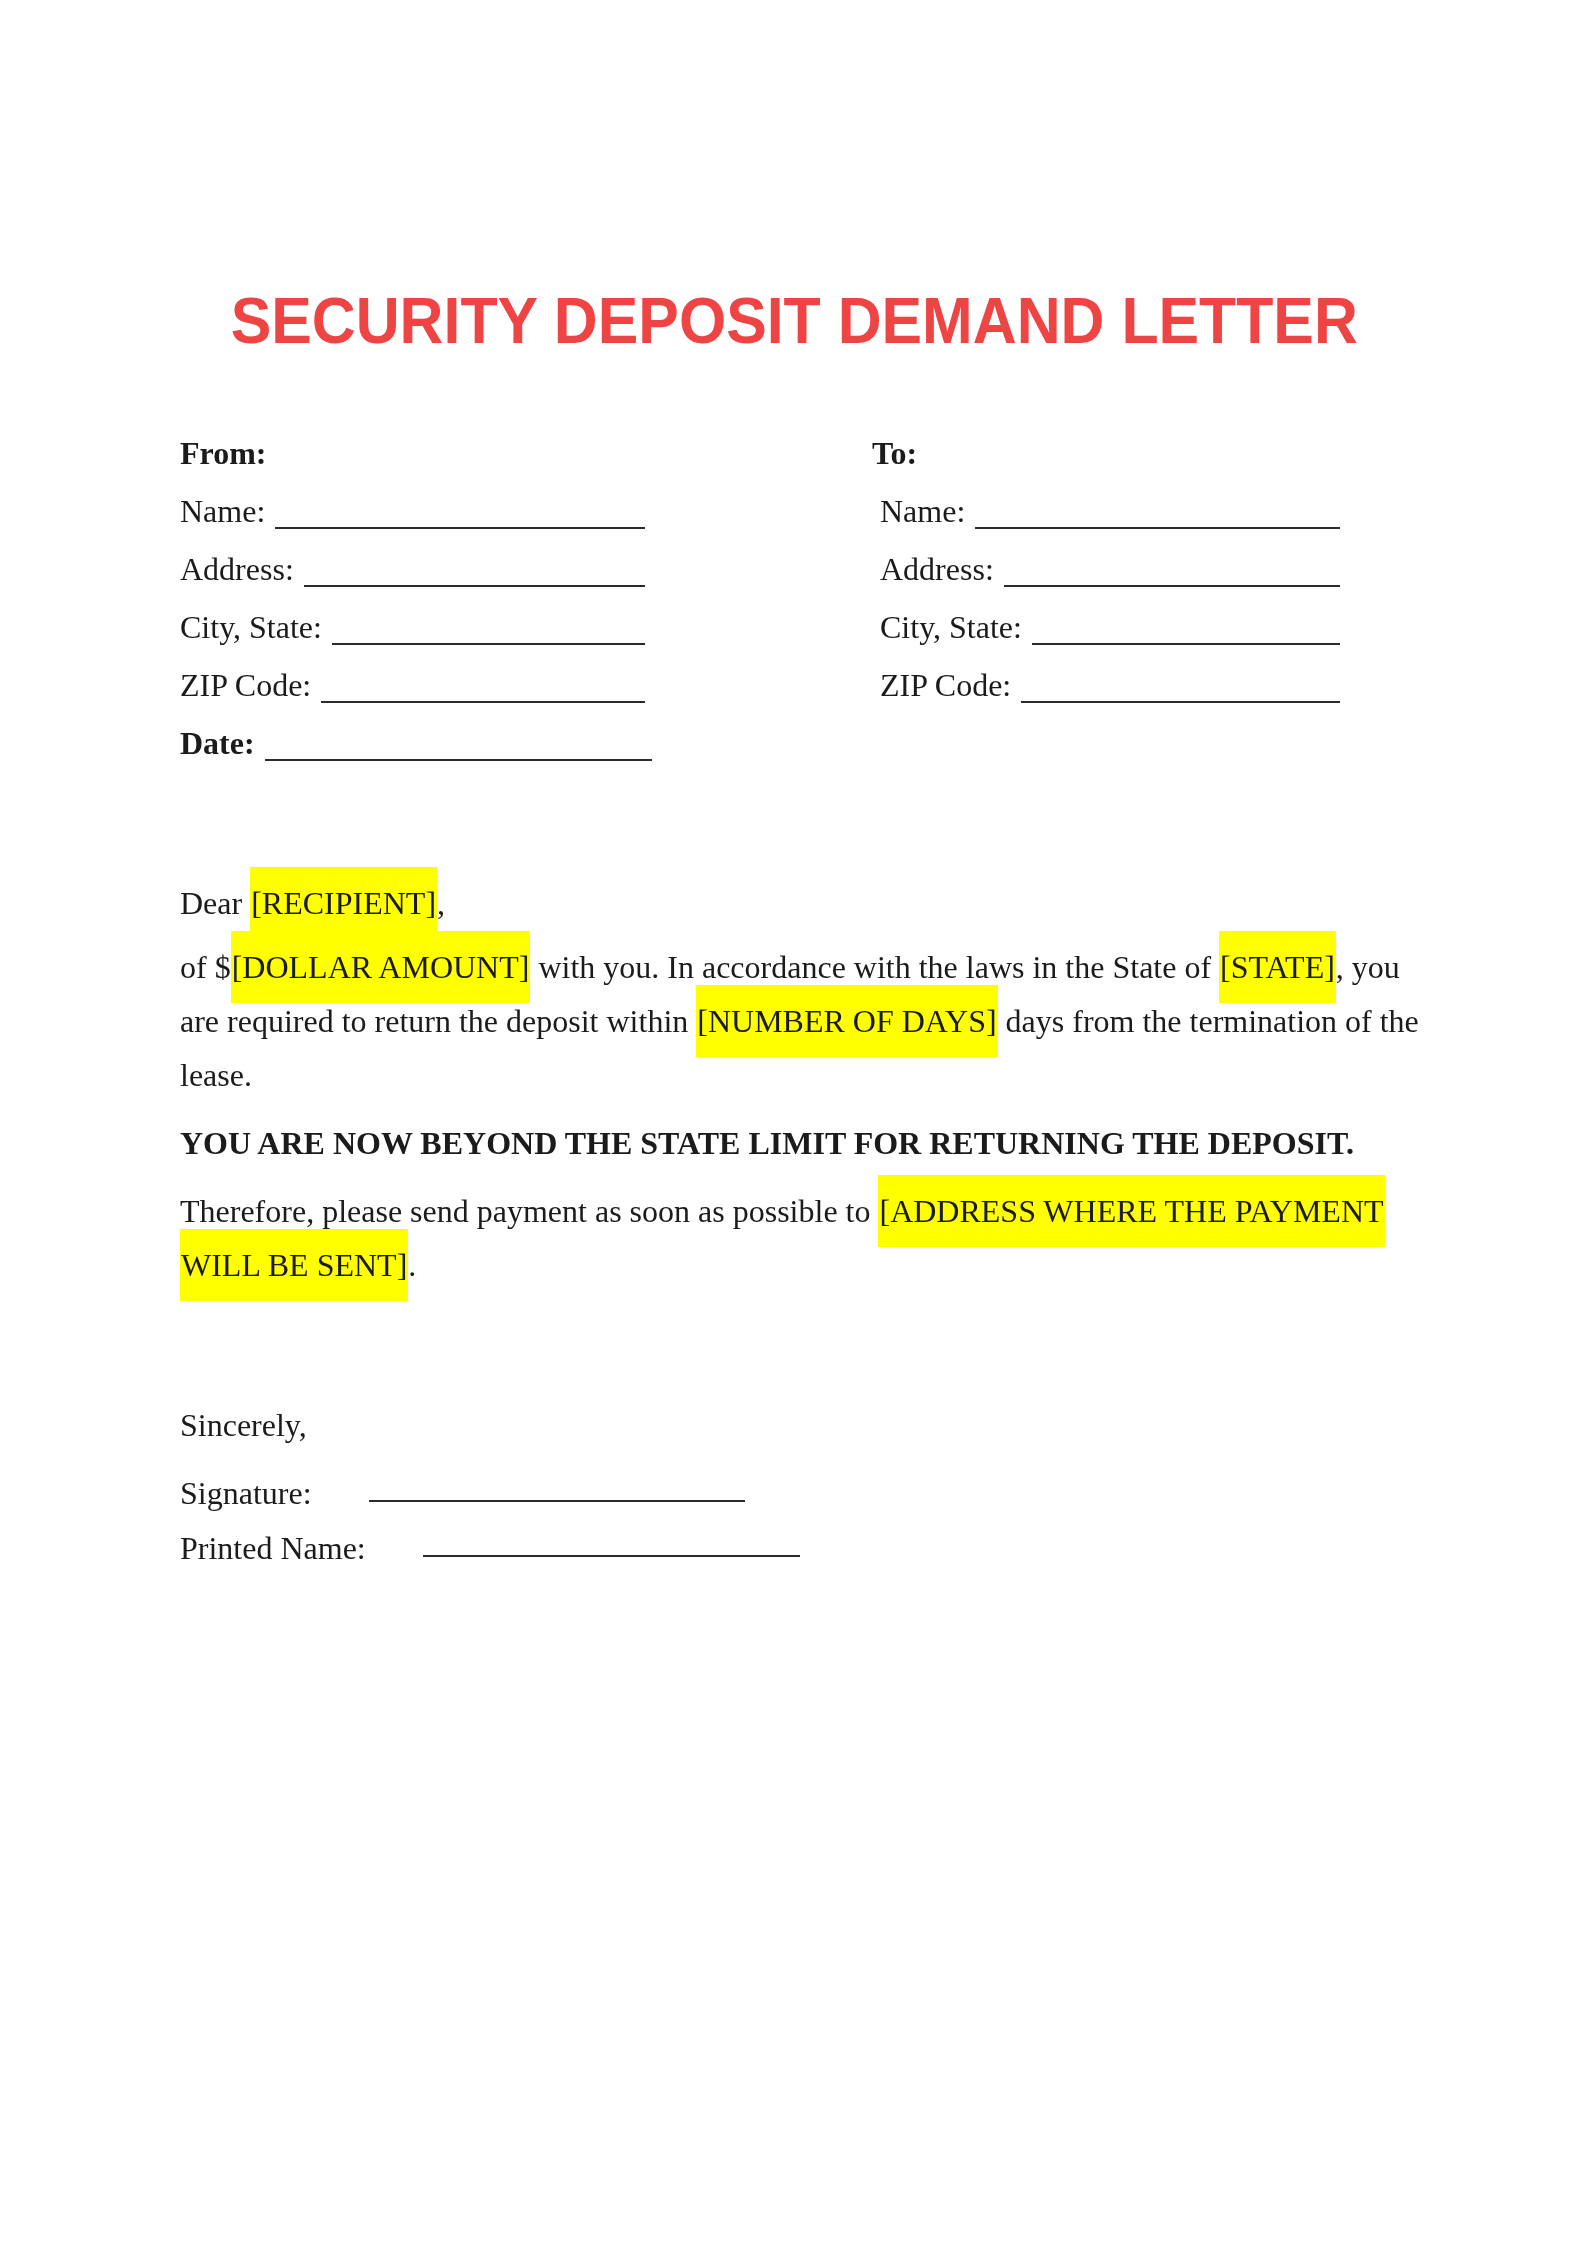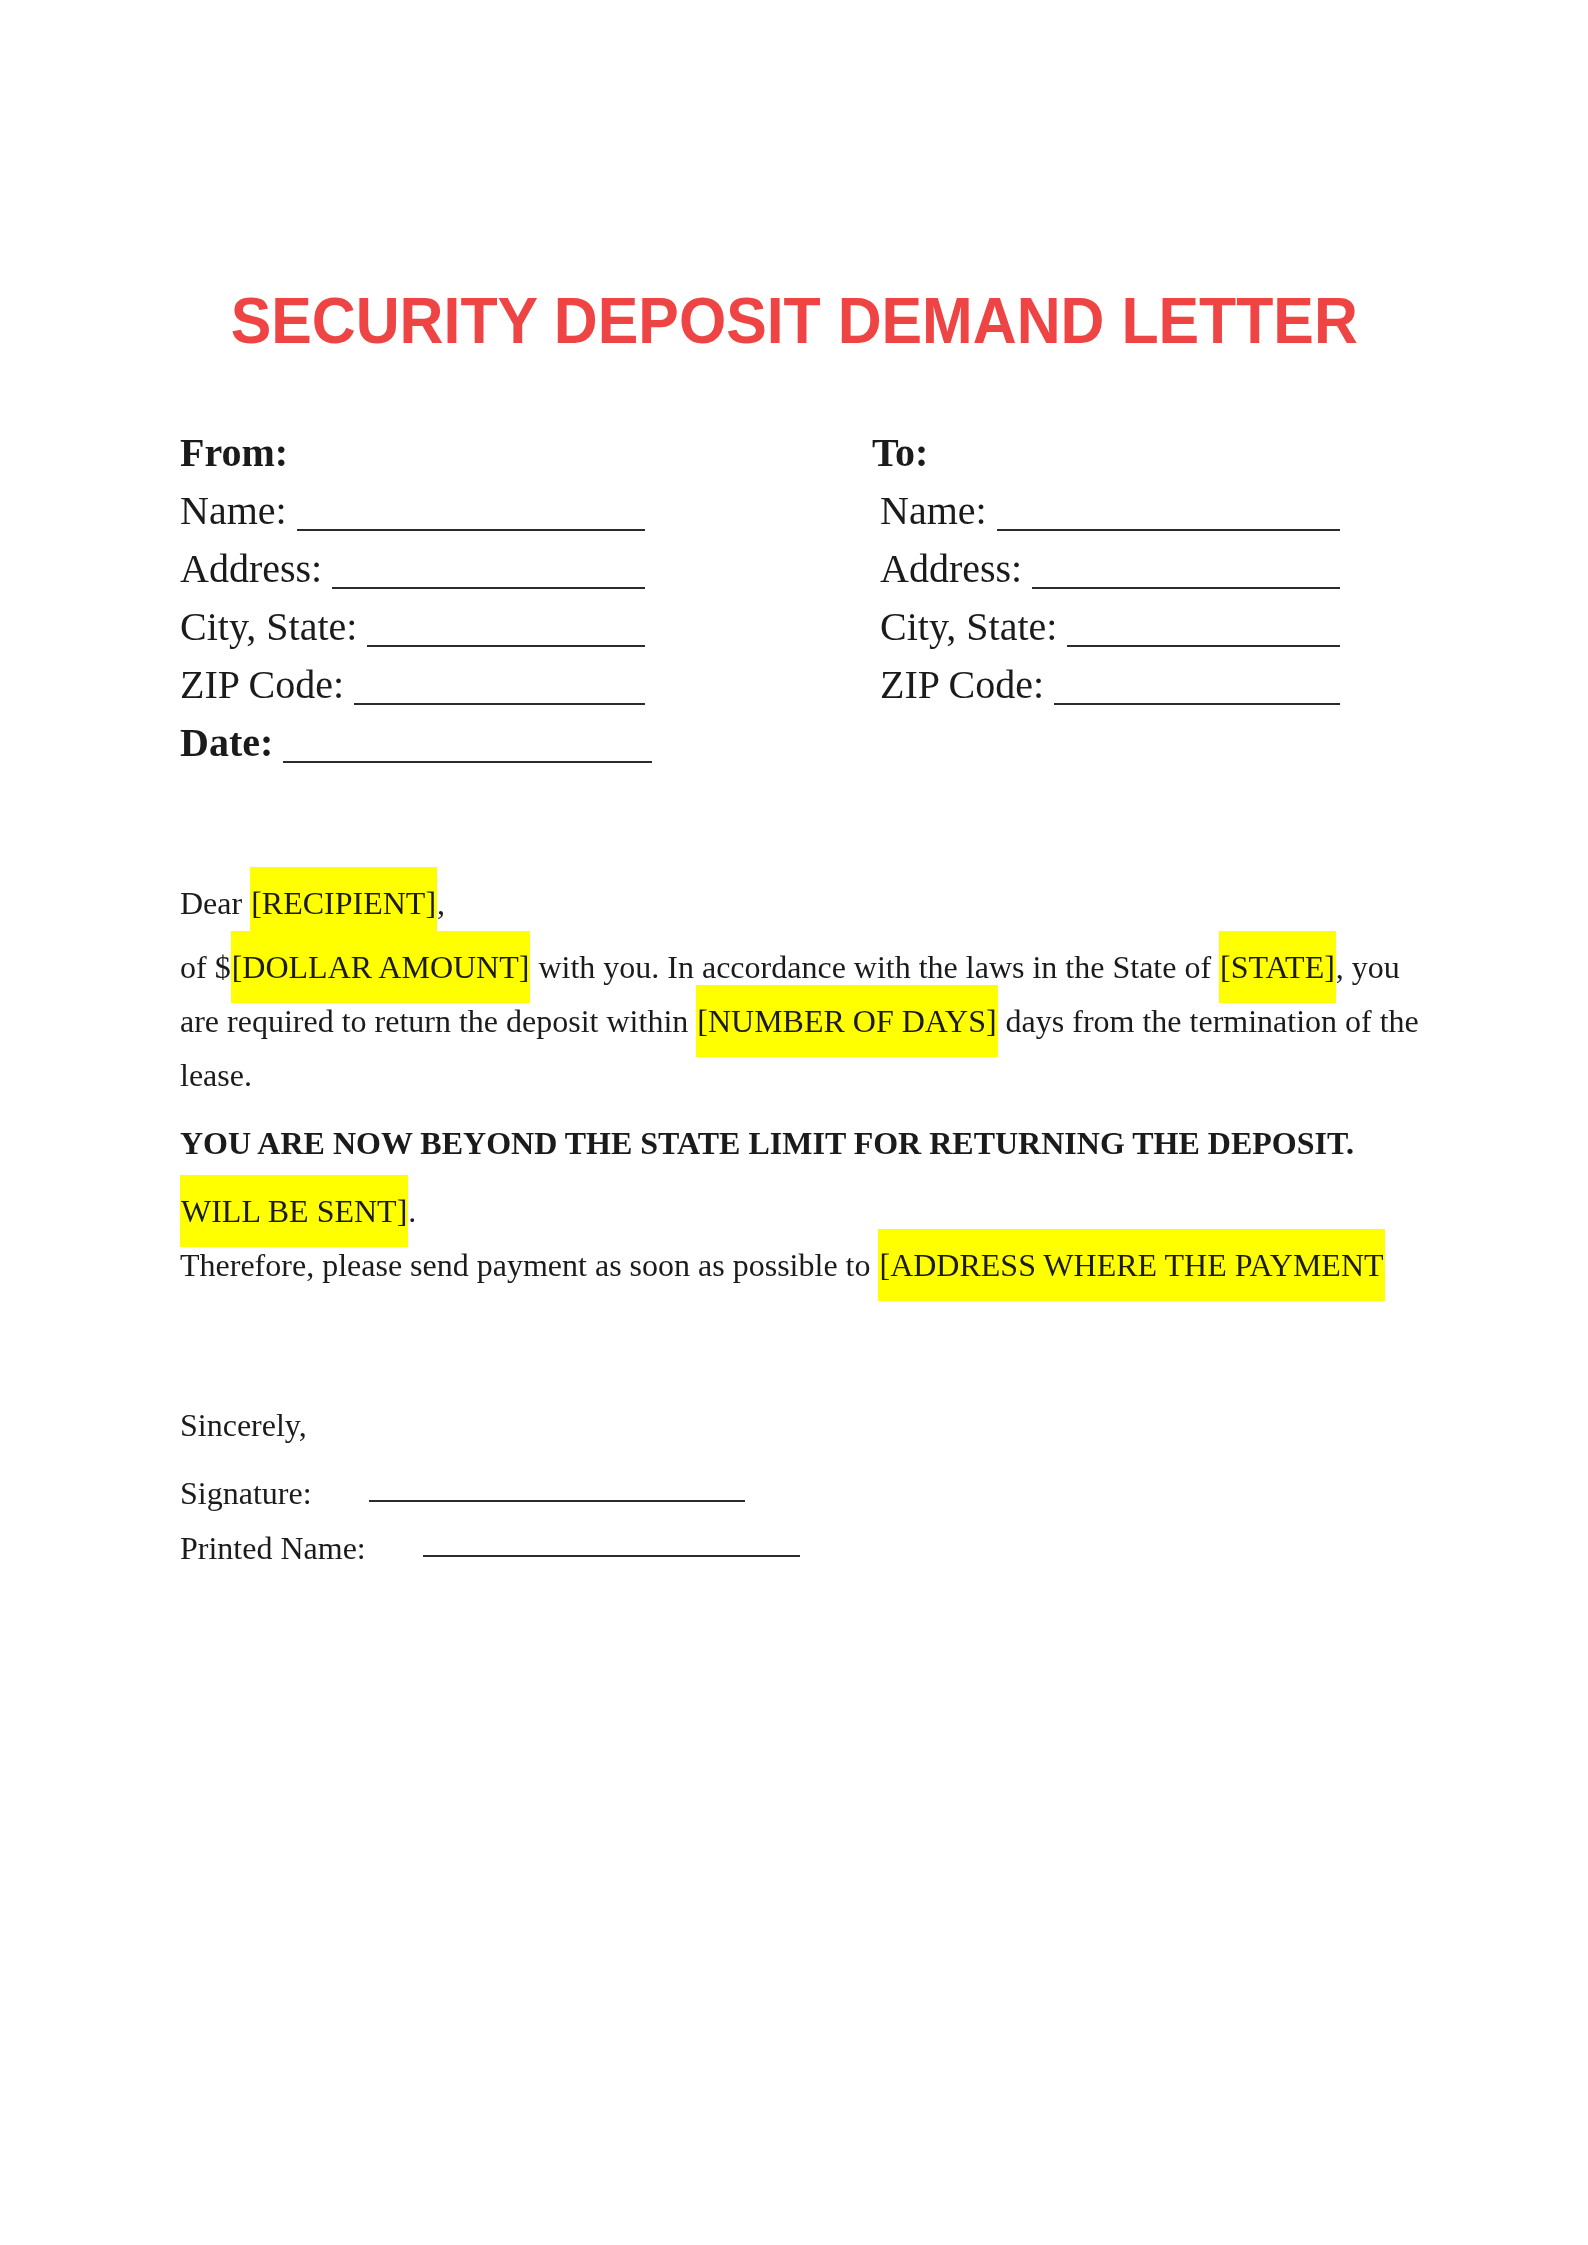--- a/index.html
+++ b/index.html
@@ -20,21 +20,21 @@
   
   .title{
     position:absolute;top:289px;left:0;width:100%;
     margin:0;text-align:center;
     font-family:"Liberation Sans",sans-serif;
     font-weight:bold;font-size:64px;line-height:64px;
     color:#ef4444;
   }
   .title-inner{display:inline-block;transform:scaleX(0.95);transform-origin:50% 50%;white-space:nowrap;}
   
-  .addr{position:absolute;top:424px;font-size:40px;}
+  .addr{position:absolute;top:424px;font-size:32px;}
   .addr-left{left:180px;width:465px;}
   .addr-right{left:872px;width:468px;text-align:right;}
   .row{display:flex;align-items:baseline;height:58px;line-height:58px;white-space:nowrap;}
   .addr-right .field{padding-left:8px;}
   .heading{font-weight:bold;}
   .lbl{flex:0 0 auto;}
   .bold{font-weight:bold;}
   .line{
     flex:1 1 auto;height:1px;margin-left:10px;
     border-bottom:2px solid var(--underline);
@@ -113,22 +113,22 @@
 
     <div class="para1">
       <div class="bline"><span>of $</span><span class="hl">[DOLLAR AMOUNT]</span><span> with you. In accordance with the laws in the State of </span><span class="hl">[STATE]</span><span>, you</span></div>
       <div class="bline"><span>are required to return the deposit within </span><span class="hl">[NUMBER OF DAYS]</span><span> days from the termination of the</span></div>
       <div class="bline"><span>lease.</span></div>
     </div>
 
     <p class="warning">YOU ARE NOW BEYOND THE STATE LIMIT FOR RETURNING THE DEPOSIT.</p>
 
     <div class="para2">
+      <div class="bline"><span>Therefore, please send payment as soon as possible to </span><span class="hl">[ADDRESS WHERE THE PAYMENT</span></div>
       <div class="bline"><span class="hl">WILL BE SENT]</span><span>.</span></div>
-      <div class="bline"><span>Therefore, please send payment as soon as possible to </span><span class="hl">[ADDRESS WHERE THE PAYMENT</span></div>
     </div>
 
     <p class="sincerely">Sincerely,</p>
 
     <div class="sig-row">
       <span class="lbl">Signature:</span>
       <span class="line"></span>
     </div>
     <div class="sig-row printed-row">
       <span class="lbl">Printed Name:</span>

